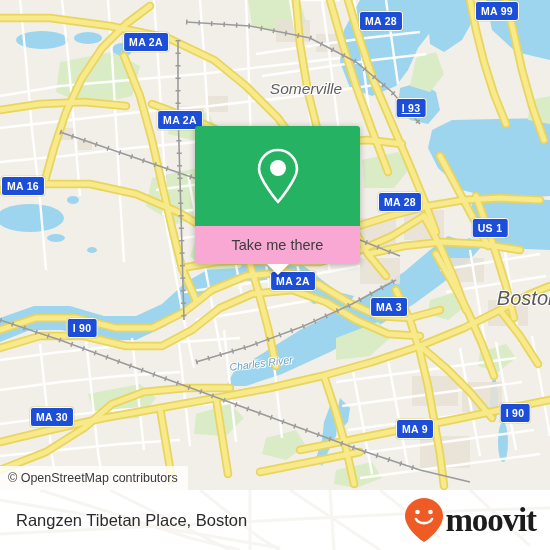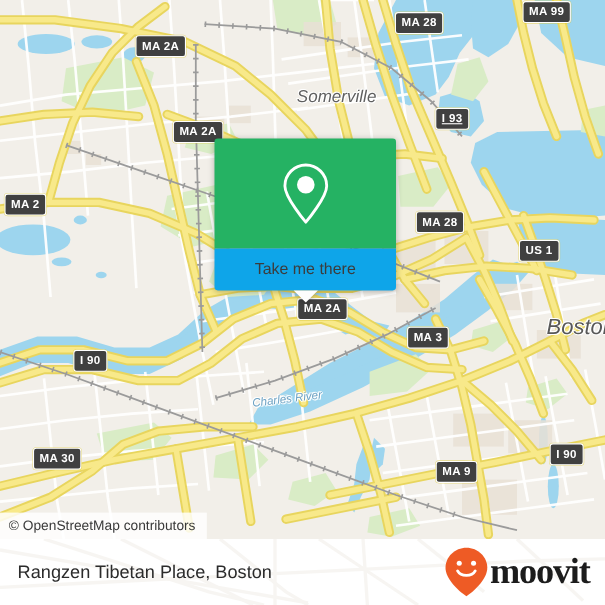--- a/index.html
+++ b/index.html
@@ -26,21 +26,21 @@
     width: 550px;
     height: 490px;
     overflow: hidden;
     background: #f2efe9;
   }
   .map-svg { position:absolute; left:0; top:0; display:block; }
 
   
   .shield {
     position: absolute;
-    background: #404040;
+    background: #1d4ed8;
     border: 1.5px solid #ffffff;
     border-radius: 3px;
     color: #ffffff;
     font-size: 10.5px;
     font-weight: bold;
     font-family: "Liberation Sans", sans-serif;
     letter-spacing: 0.3px;
     line-height: 1;
     padding: 3.5px 5px 4px 5px;
     white-space: nowrap;
@@ -79,21 +79,21 @@
     height: 100px;
     background: #25b263;
     border-radius: 3px 3px 0 0;
     display: flex;
     align-items: center;
     justify-content: center;
   }
   .poi-pin-icon { display: block; }
   .poi-card-action {
     height: 38px;
-    background: #0ea5e9;
+    background: #f9a8d4;
     border-radius: 0 0 3px 3px;
     display: flex;
     align-items: center;
     justify-content: center;
     cursor: pointer;
   }
   .poi-card-action span {
     font-size: 14.5px;
     color: #3c3c3c;
     font-family: "Liberation Sans", sans-serif;
@@ -414,21 +414,21 @@
         </g>
       </g>
     </svg>
 
     <div>
       <div class="shield" style="left:146px;  top:42px;">MA 2A</div>
       <div class="shield" style="left:381px;  top:21px;">MA 28</div>
       <div class="shield" style="left:497px;  top:11px;">MA 99</div>
       <div class="shield" style="left:411px;  top:108px;text-decoration:underline;">I 93</div>
       <div class="shield" style="left:180px;  top:120px;">MA 2A</div>
-      <div class="shield" style="left:23px;   top:186px;">MA 2</div>
+      <div class="shield" style="left:23px;   top:186px;">MA 16</div>
       <div class="shield" style="left:400px;  top:202px;">MA 28</div>
       <div class="shield" style="left:490px;  top:228px;">US 1</div>
       <div class="shield" style="left:293px;  top:281px;">MA 2A</div>
       <div class="shield" style="left:389px;  top:307px;">MA 3</div>
       <div class="shield" style="left:82px;   top:328px;">I 90</div>
       <div class="shield" style="left:52px;   top:417px;text-align:right;">MA 30</div>
       <div class="shield" style="left:415px;  top:429px;">MA 9</div>
       <div class="shield" style="left:515px;  top:413px;">I 90</div>
     </div>
 

